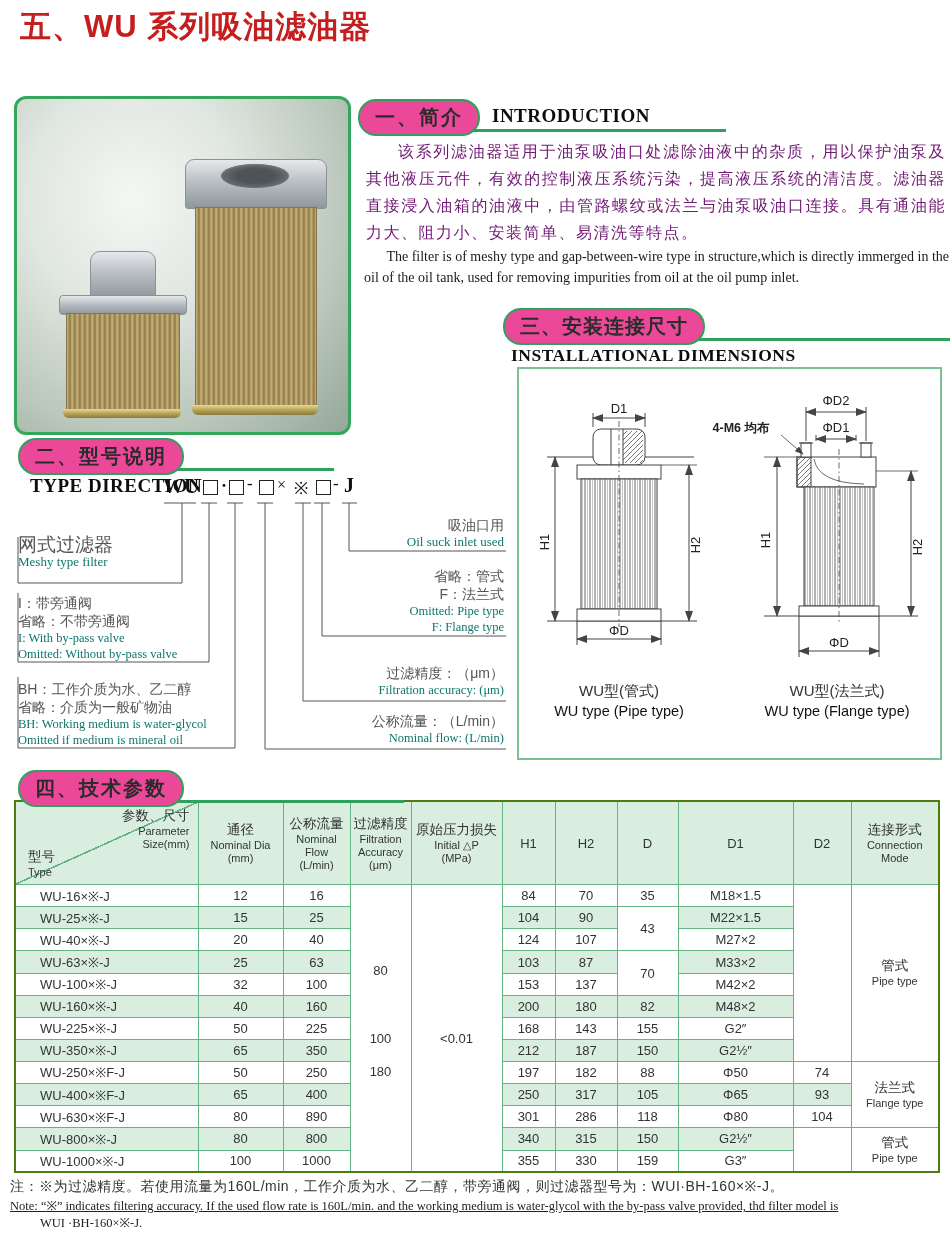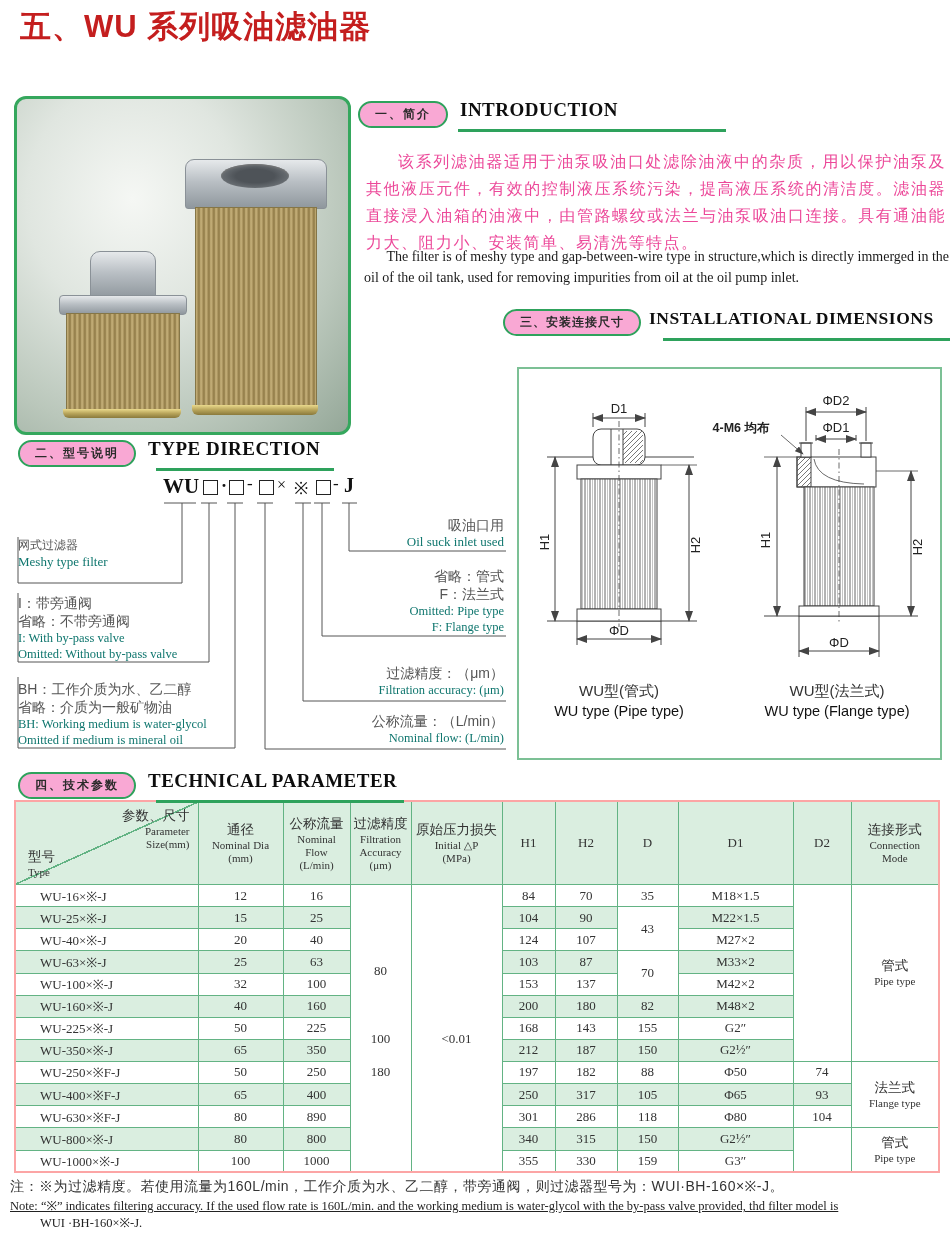--- a/index.html
+++ b/index.html
@@ -6,52 +6,52 @@
   #page{position:relative;width:950px;height:1236px;background:#fff;overflow:hidden;
         font-family:"Liberation Sans",sans-serif;color:#333;}
   .abs{position:absolute;}
   
   .title-zh{left:20px;top:6px;font-size:31px;font-weight:bold;color:#c41e1e;letter-spacing:1px;}
   .title-en{left:74px;top:44px;font-size:21px;font-weight:bold;color:#6e6e6e;
             font-family:"Liberation Serif",serif;}
   
   .sec{position:absolute;height:40px;}
   .sec .pill{position:relative;z-index:2;display:inline-block;border:2px solid #2ea25c;
-             border-radius:18px;background:#f9a8d4;padding:3px 15px;font-size:12px;
+             border-radius:18px;background:#ec4899;padding:3px 15px;font-size:20px;
              font-weight:bold;color:#2b2b2b;letter-spacing:2px;}
   .sec .hd{display:inline-block;margin-left:12px;font-size:19px;font-weight:bold;color:#0d0d0d;
            font-family:"Liberation Serif",serif;letter-spacing:0.5px;vertical-align:2px;}
   .sec .sec-line{position:absolute;height:3px;background:#2ea25c;top:30px;z-index:1;}
   
   #photo{left:14px;top:96px;width:331px;height:333px;border:3px solid #35a75d;border-radius:12px;
          background:radial-gradient(ellipse at 35% 30%, #f5f7f4 0%, #e0e6e0 35%, #bac7bb 70%, #94a798 100%);
          overflow:hidden;}
   .pleat{background:repeating-linear-gradient(90deg,#c9b47d 0px,#a38d58 2px,#8d7844 3px,#c9b47d 5px);
          border:1px solid #857647;}
   .metal{background:linear-gradient(180deg,#e6e9eb 0%,#b9bfc4 45%,#8f979d 100%);}
   .gold{background:linear-gradient(180deg,#ead98c 0%,#b7a45a 50%,#8a793c 100%);}
   
-  .intro-zh{left:366px;top:148px;width:580px;font-size:16px;line-height:27px;color:#ec4899;
+  .intro-zh{left:366px;top:138px;width:580px;font-size:16px;line-height:27px;color:#701a75;
             text-align:justify;text-indent:2em;letter-spacing:1.5px;}
   .intro-en{left:364px;top:246px;width:586px;font-size:14px;line-height:21px;color:#1a1a1a;
             text-indent:1.6em;font-family:"Liberation Serif",serif;}
   
   #drawbox{left:517px;top:367px;width:421px;height:389px;border:2px solid #7cc095;background:#fff;}
   
   .codechip{position:absolute;font-family:"Liberation Serif",serif;color:#111;text-align:center;}
   .codebox{position:absolute;width:13px;height:13px;border:1.5px solid #222;background:#fff;}
   .tlab-zh{font-size:14px;color:#555;line-height:18px;}
   .tlab-en{font-size:12.5px;color:#0f766e;line-height:16px;font-family:"Liberation Serif",serif;}
   .rlab{text-align:right;}
   
   #ttable{left:14px;top:800px;}
   table{border-collapse:collapse;table-layout:fixed;}
   td,th{border:1px solid #63b384;font-size:13px;color:#333;text-align:center;padding:0;
         font-weight:normal;overflow:hidden;}
-  table{border:2px solid #fca5a5;font-family:Liberation Serif, serif;}
+  table{border:2px solid #4d7c0f;}
   thead th{background:#daeee0;height:82px;}
   tbody tr{height:22px;}
   tbody tr:nth-child(even){background:#daeee0;}
   .wcell{background:#fff !important;}
   .model{text-align:left;padding-left:24px;}
   .hzh{font-size:13.5px;}
   .hen{font-size:11px;line-height:13px;}
   .fwrap{position:relative;width:100%;height:286px;}
   .fwrap span{position:absolute;left:0;width:100%;text-align:center;}
   .diag{position:relative;background:#daeee0;
@@ -231,21 +231,21 @@
   <div class="abs codebox" style="left:229px;top:480px;"></div>
   <span class="abs codechip" style="left:247px;top:474px;font-size:17px;">-</span>
   <div class="abs codebox" style="left:259px;top:480px;"></div>
   <span class="abs codechip" style="left:277px;top:476px;font-size:16px;">×</span>
   <span class="abs codechip" style="left:294px;top:476px;font-size:17px;">※</span>
   <div class="abs codebox" style="left:316px;top:480px;"></div>
   <span class="abs codechip" style="left:333px;top:474px;font-size:17px;">-</span>
   <span class="abs codechip" style="left:344px;top:474px;font-size:20px;font-weight:bold;">J</span>
 
   <div class="abs" style="left:18px;top:536px;width:165px;">
-    <div class="tlab-zh" style="font-size:12px;">网式过滤器</div>
+    <div class="tlab-zh" style="font-size:19px;">网式过滤器</div>
     <div class="tlab-en" style="font-size:13px;">Meshy type filter</div>
   </div>
   <div class="abs" style="left:18px;top:594px;width:192px;">
     <div class="tlab-zh">I：带旁通阀</div>
     <div class="tlab-zh">省略：不带旁通阀</div>
     <div class="tlab-en">I: With by-pass valve</div>
     <div class="tlab-en">Omitted: Without by-pass valve</div>
   </div>
   <div class="abs" style="left:18px;top:680px;width:220px;">
     <div class="tlab-zh">BH：工作介质为水、乙二醇</div>

